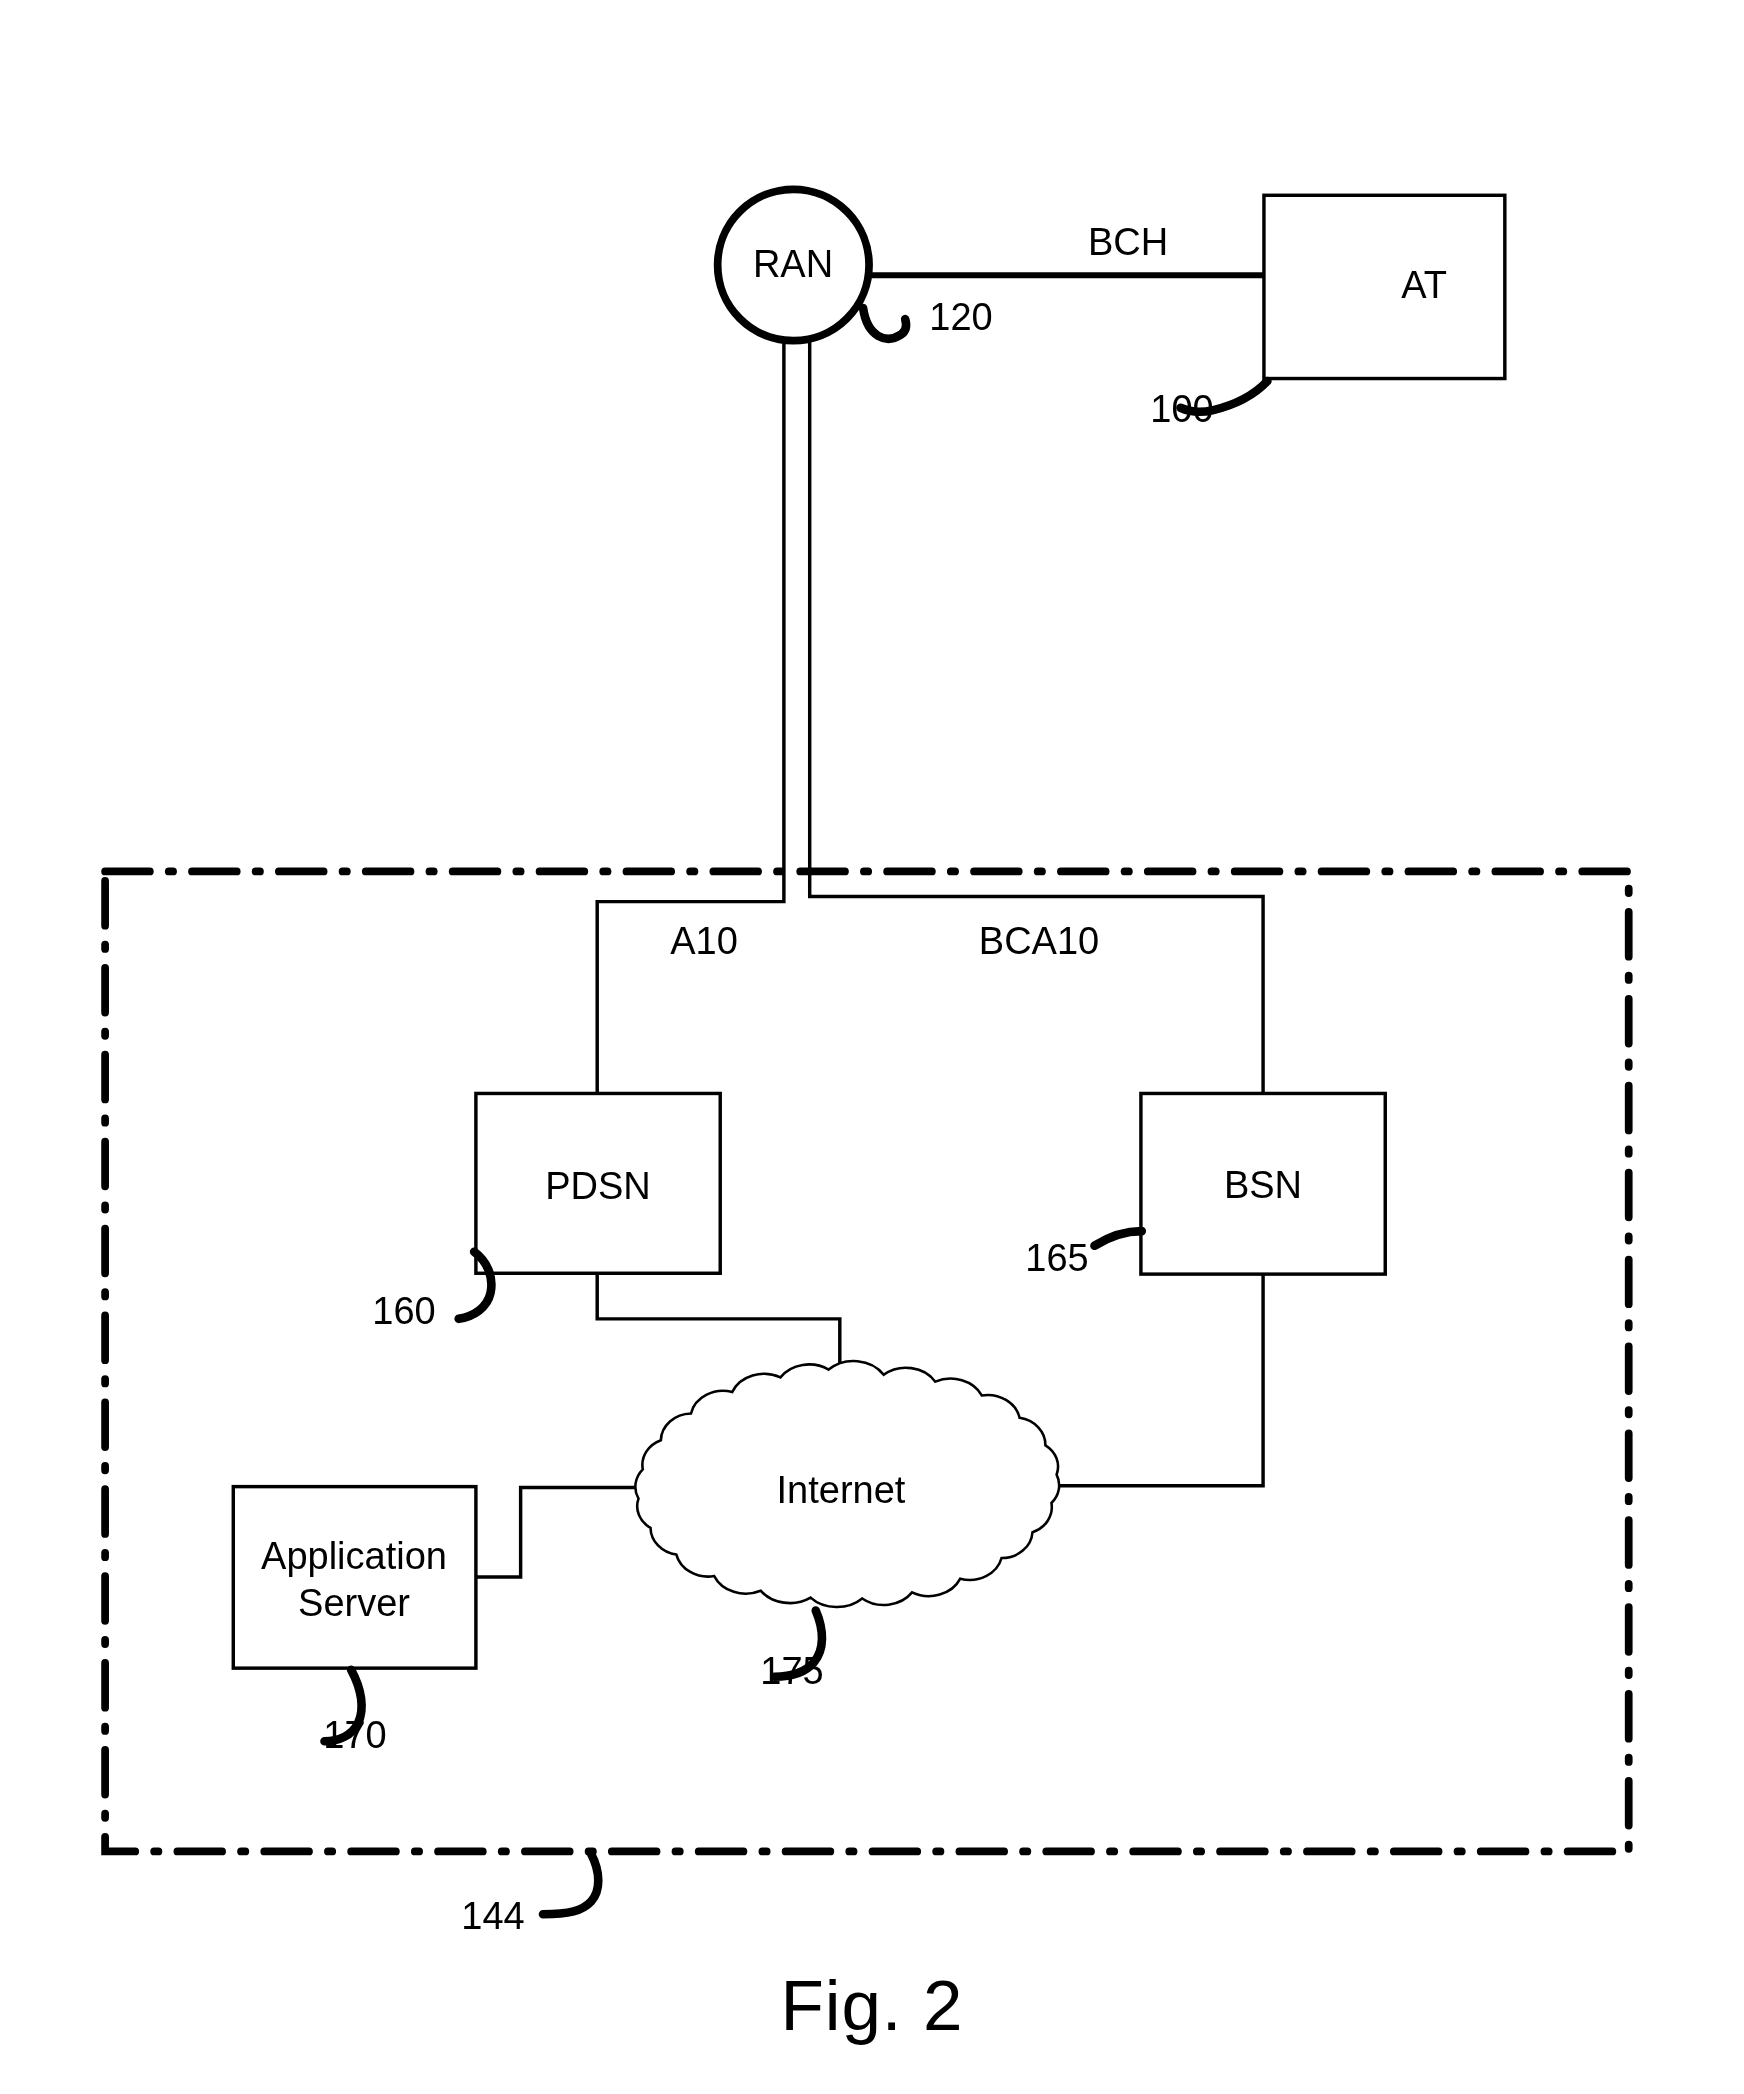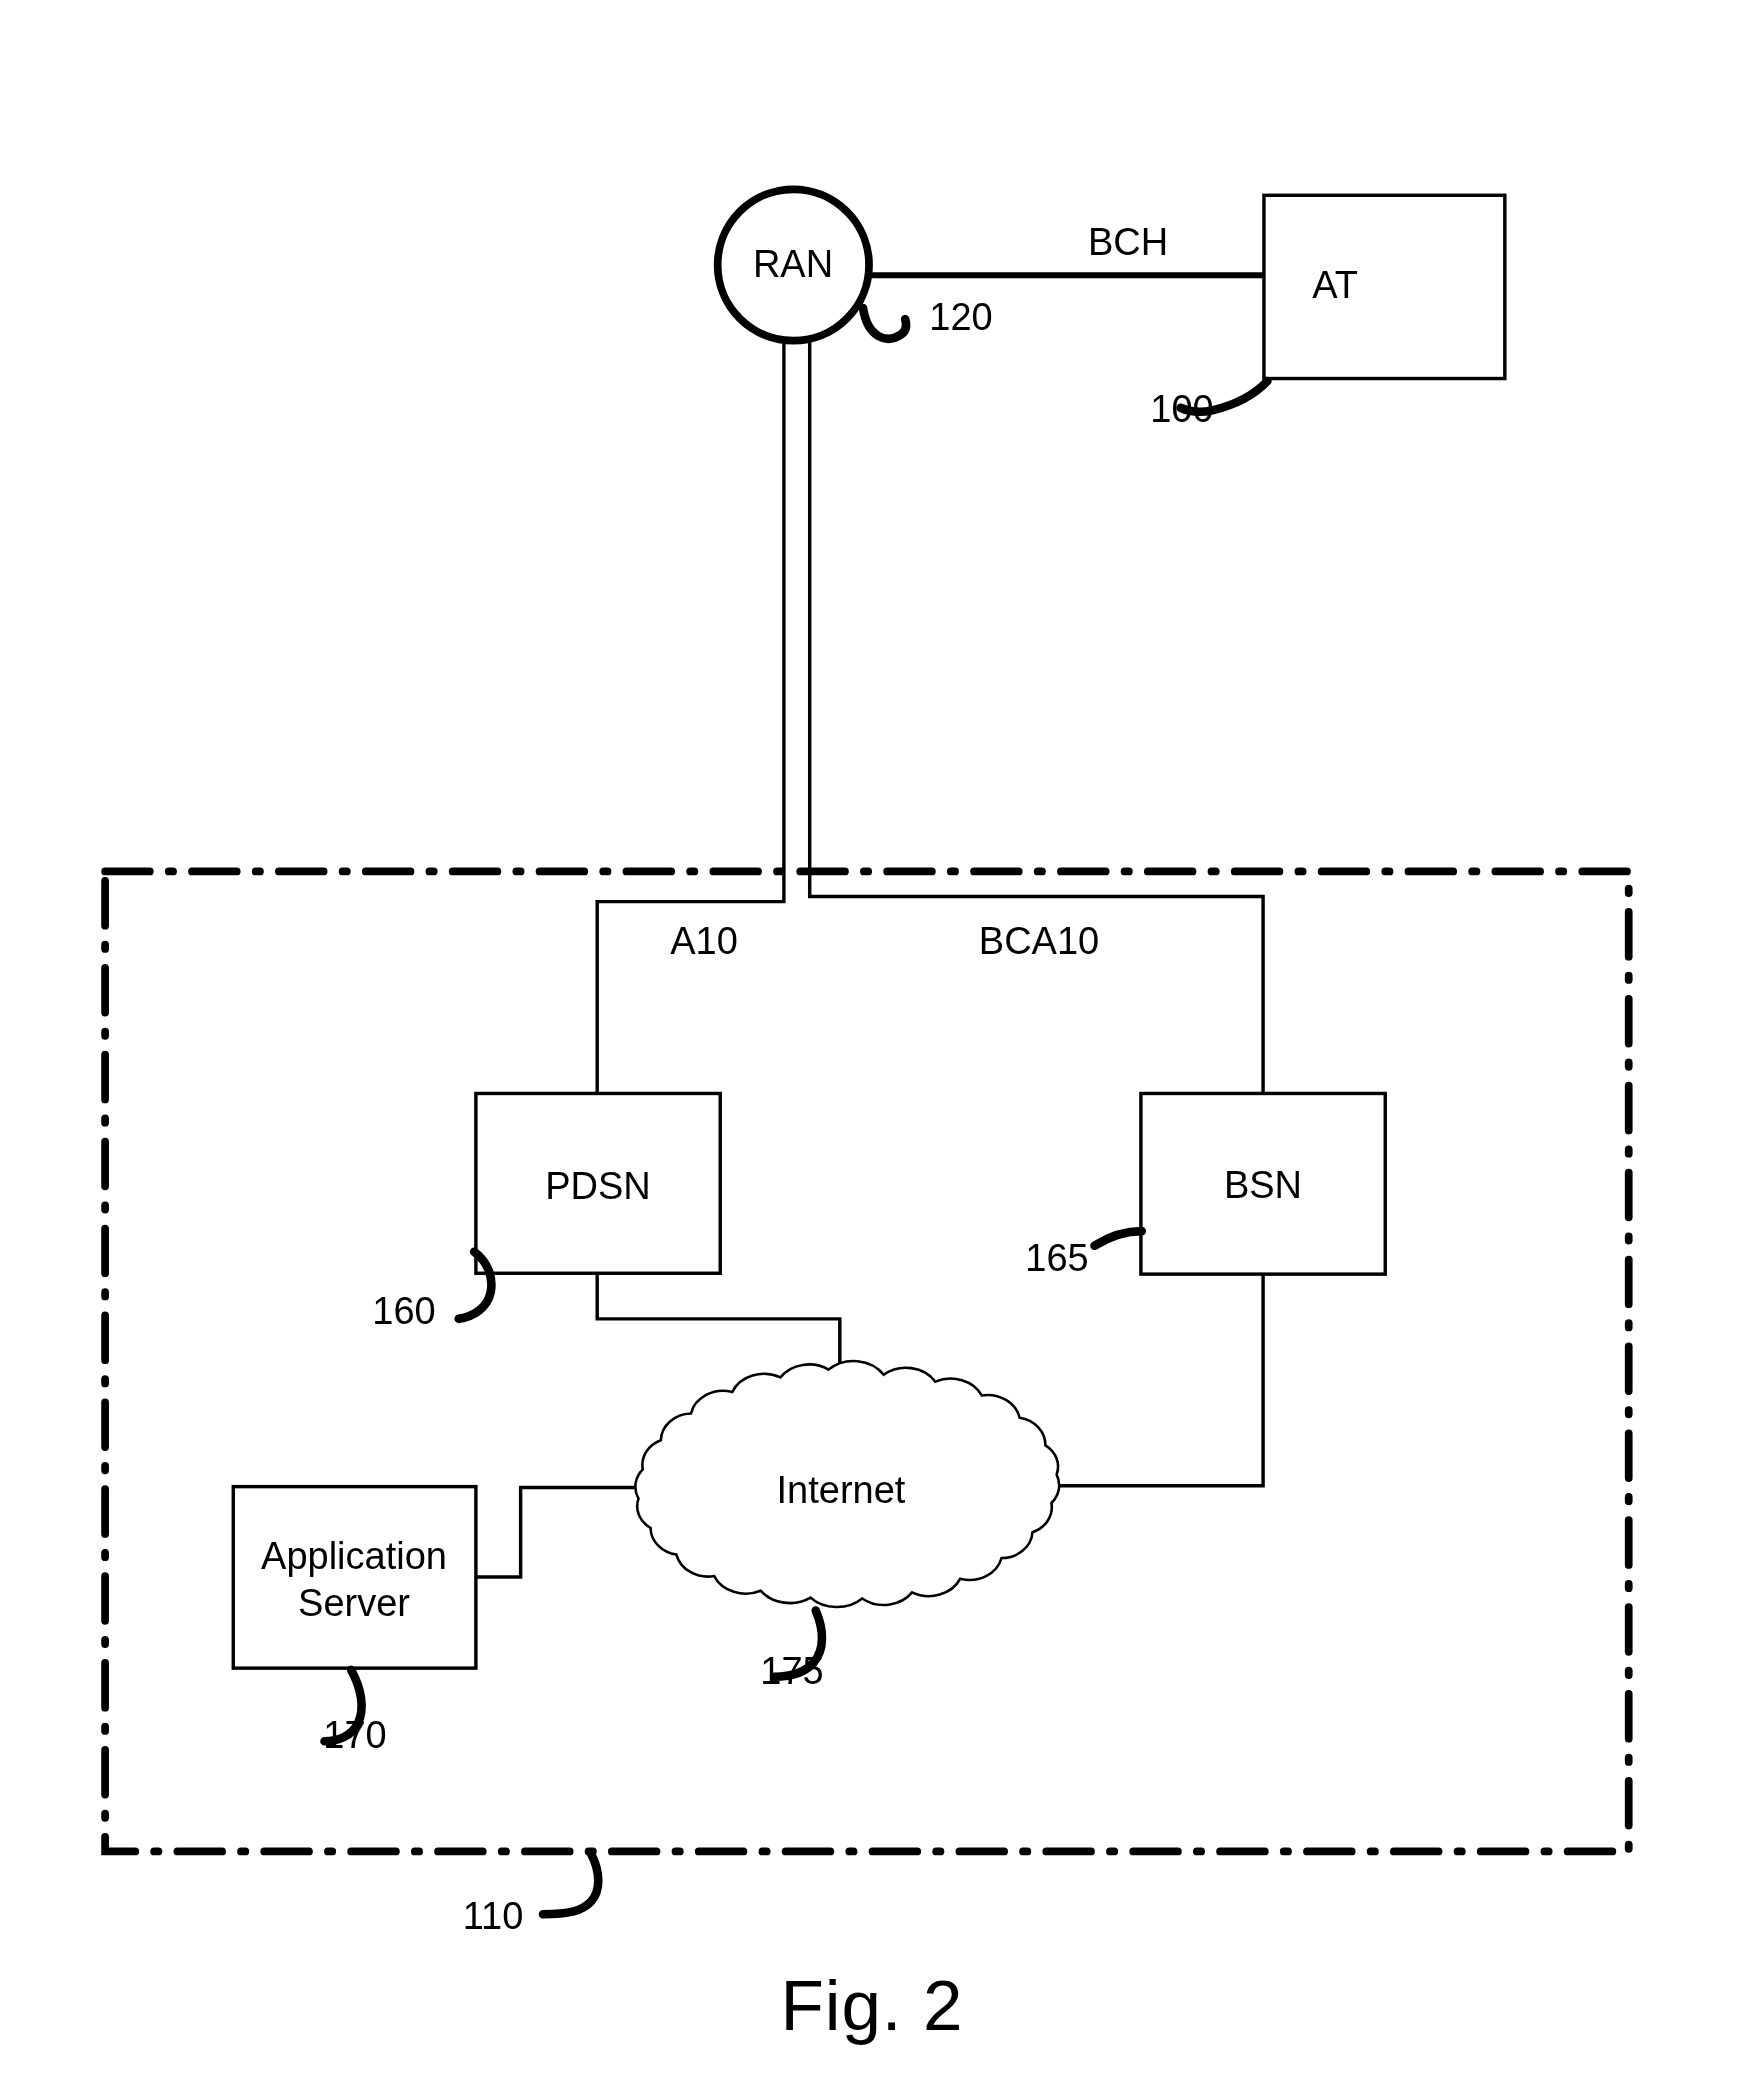--- a/index.html
+++ b/index.html
@@ -115,21 +115,21 @@
 
     <path d="M 408,1941 C 420,1963 424,1986 416,2003 C 409,2017 394,2024 377,2024" fill="none" stroke="#000000" stroke-width="10" stroke-linecap="round"></path>
 
     <path d="M 948,1872 C 958,1895 958,1918 946,1932 C 936,1944 919,1949 900,1949" fill="none" stroke="#000000" stroke-width="10" stroke-linecap="round"></path>
 
     <path d="M 687,2155 C 698,2176 698,2198 687,2210 C 677,2221 661,2225 631,2225" fill="none" stroke="#000000" stroke-width="10" stroke-linecap="round"></path>
   </svg>
 
   <div class="node-label ctr" style="left:793px; top:265px;">RAN</div>
 
-  <div class="node-label ctr" style="left:1335px; top:286px;">AT</div>
+  <div class="node-label ctr" style="left:1424px; top:286px;">AT</div>
 
   <div class="node-label ctr" style="left:598px; top:1187px;">PDSN</div>
 
   <div class="node-label ctr" style="left:1263px; top:1186px;">BSN</div>
 
   <div class="node-label ctr" style="left:841px; top:1491px;">Internet</div>
 
   <div class="node-label ctr" style="left:354px; top:1557px;">Application</div>
   <div class="node-label ctr" style="left:354px; top:1604px;">Server</div>
 
@@ -144,18 +144,18 @@
   <div class="ref-label ctr" style="left:1182px; top:410px;">100</div>
 
   <div class="ref-label ctr" style="left:404px; top:1312px;">160</div>
 
   <div class="ref-label ctr" style="left:1057px; top:1259px;">165</div>
 
   <div class="ref-label ctr" style="left:355px; top:1736px;">170</div>
 
   <div class="ref-label ctr" style="left:792px; top:1672px;">175</div>
 
-  <div class="ref-label ctr" style="left:493px; top:1917px;">110</div>
+  <div class="ref-label ctr" style="left:493px; top:1917px;">144</div>
 
   <div class="fig-caption ctr" style="left:872px; top:2006px;">Fig. 2</div>
 
 </div>
 
 
 </body></html>

